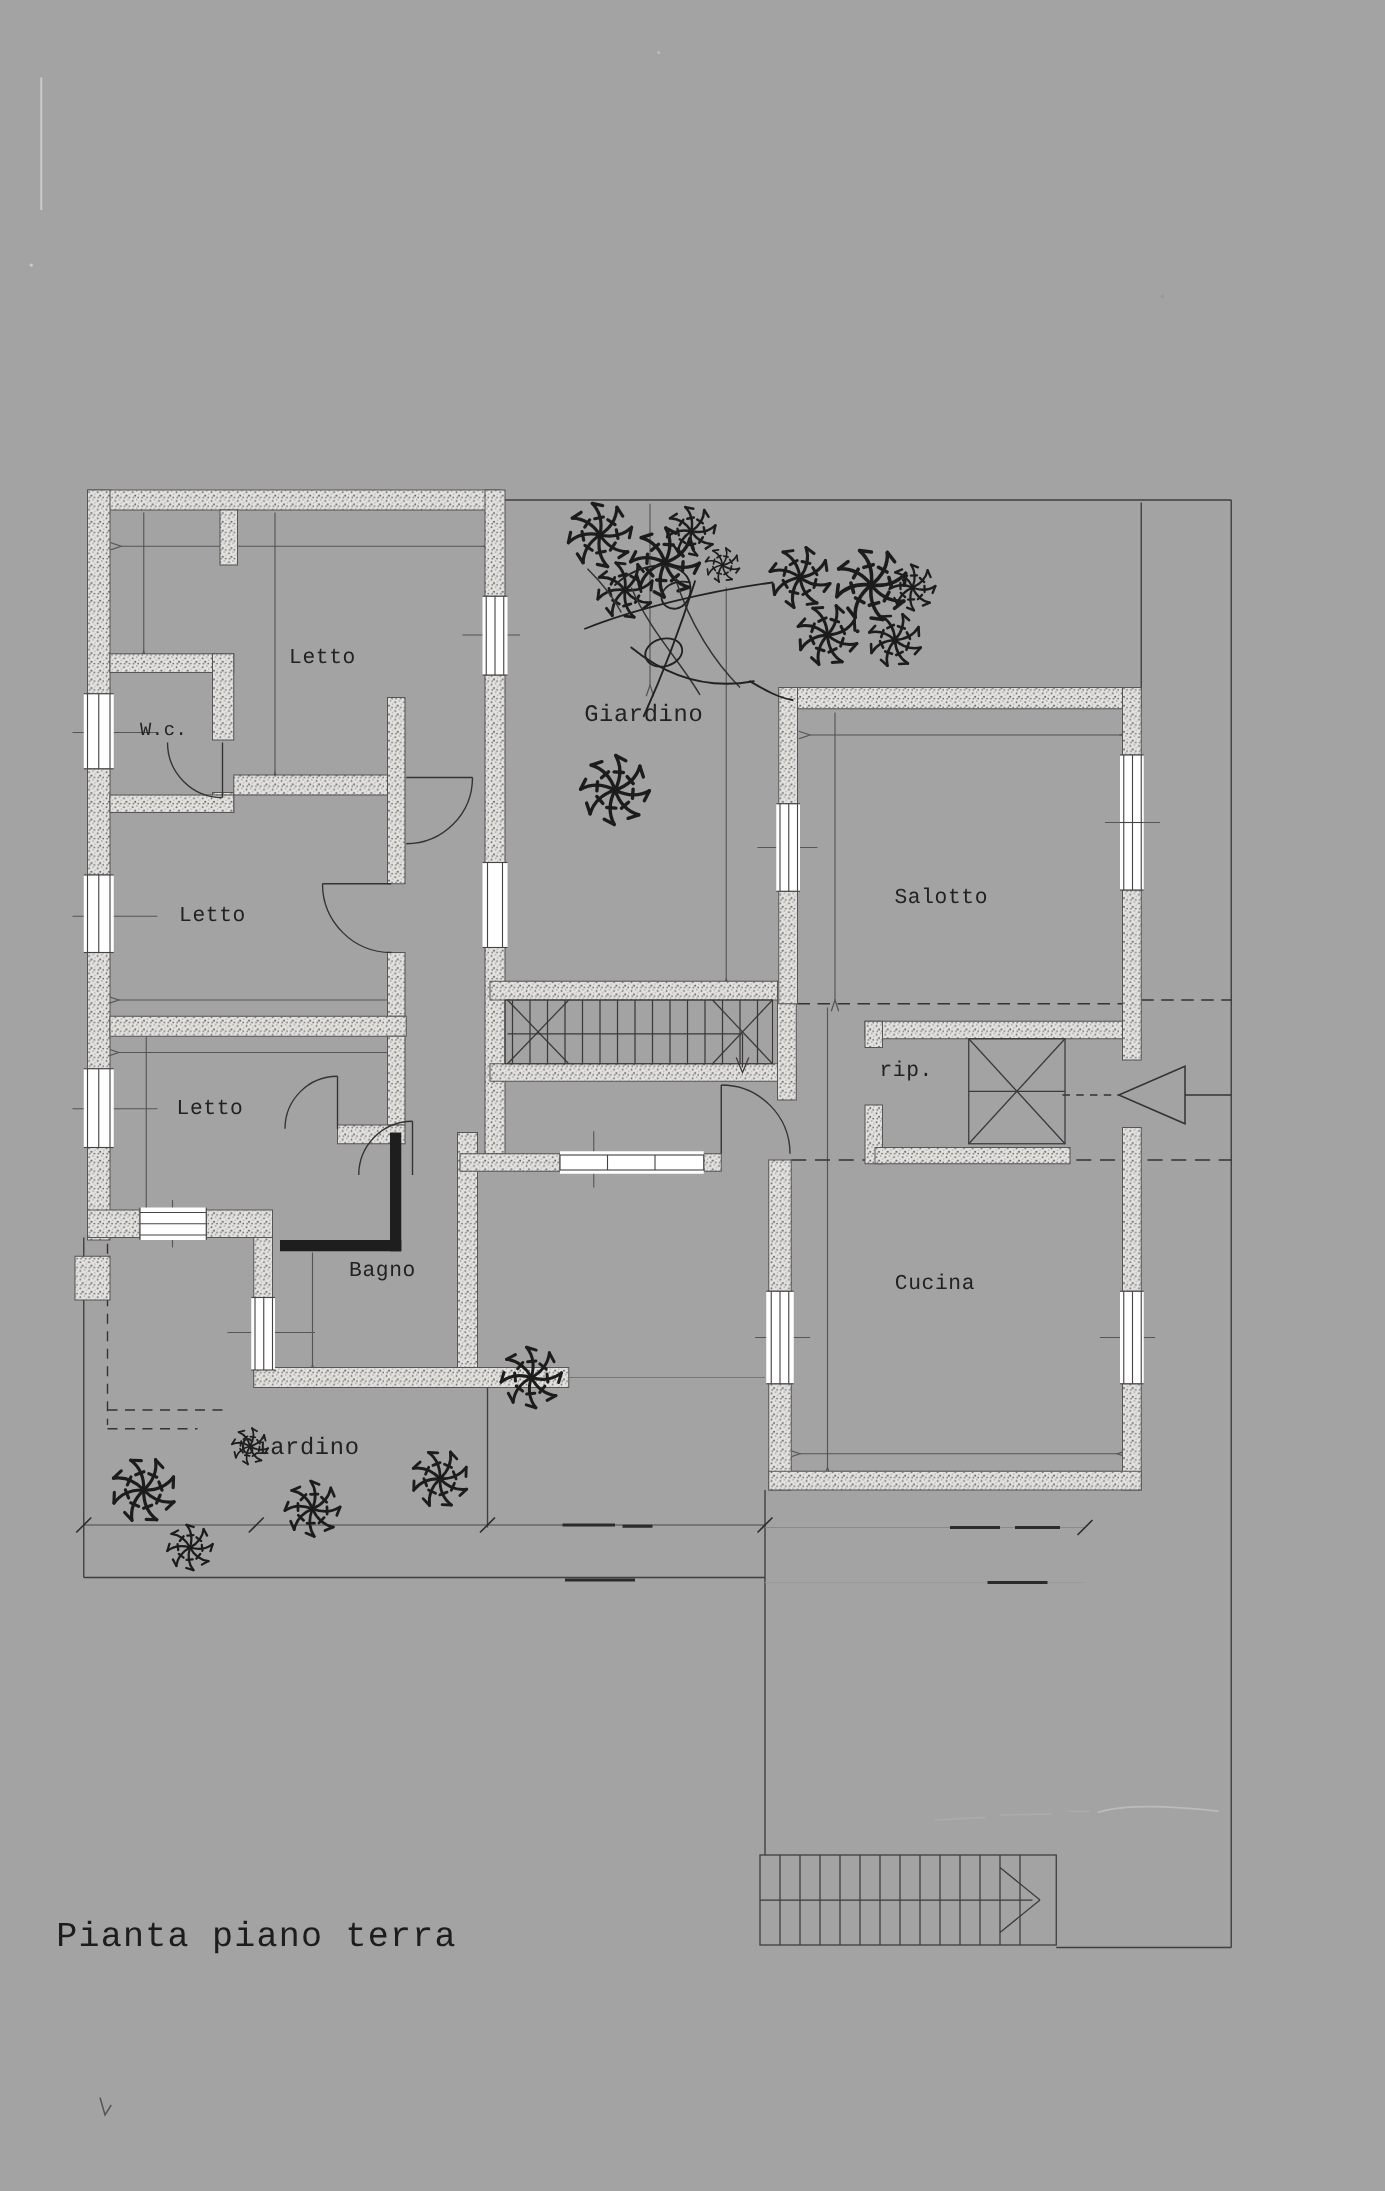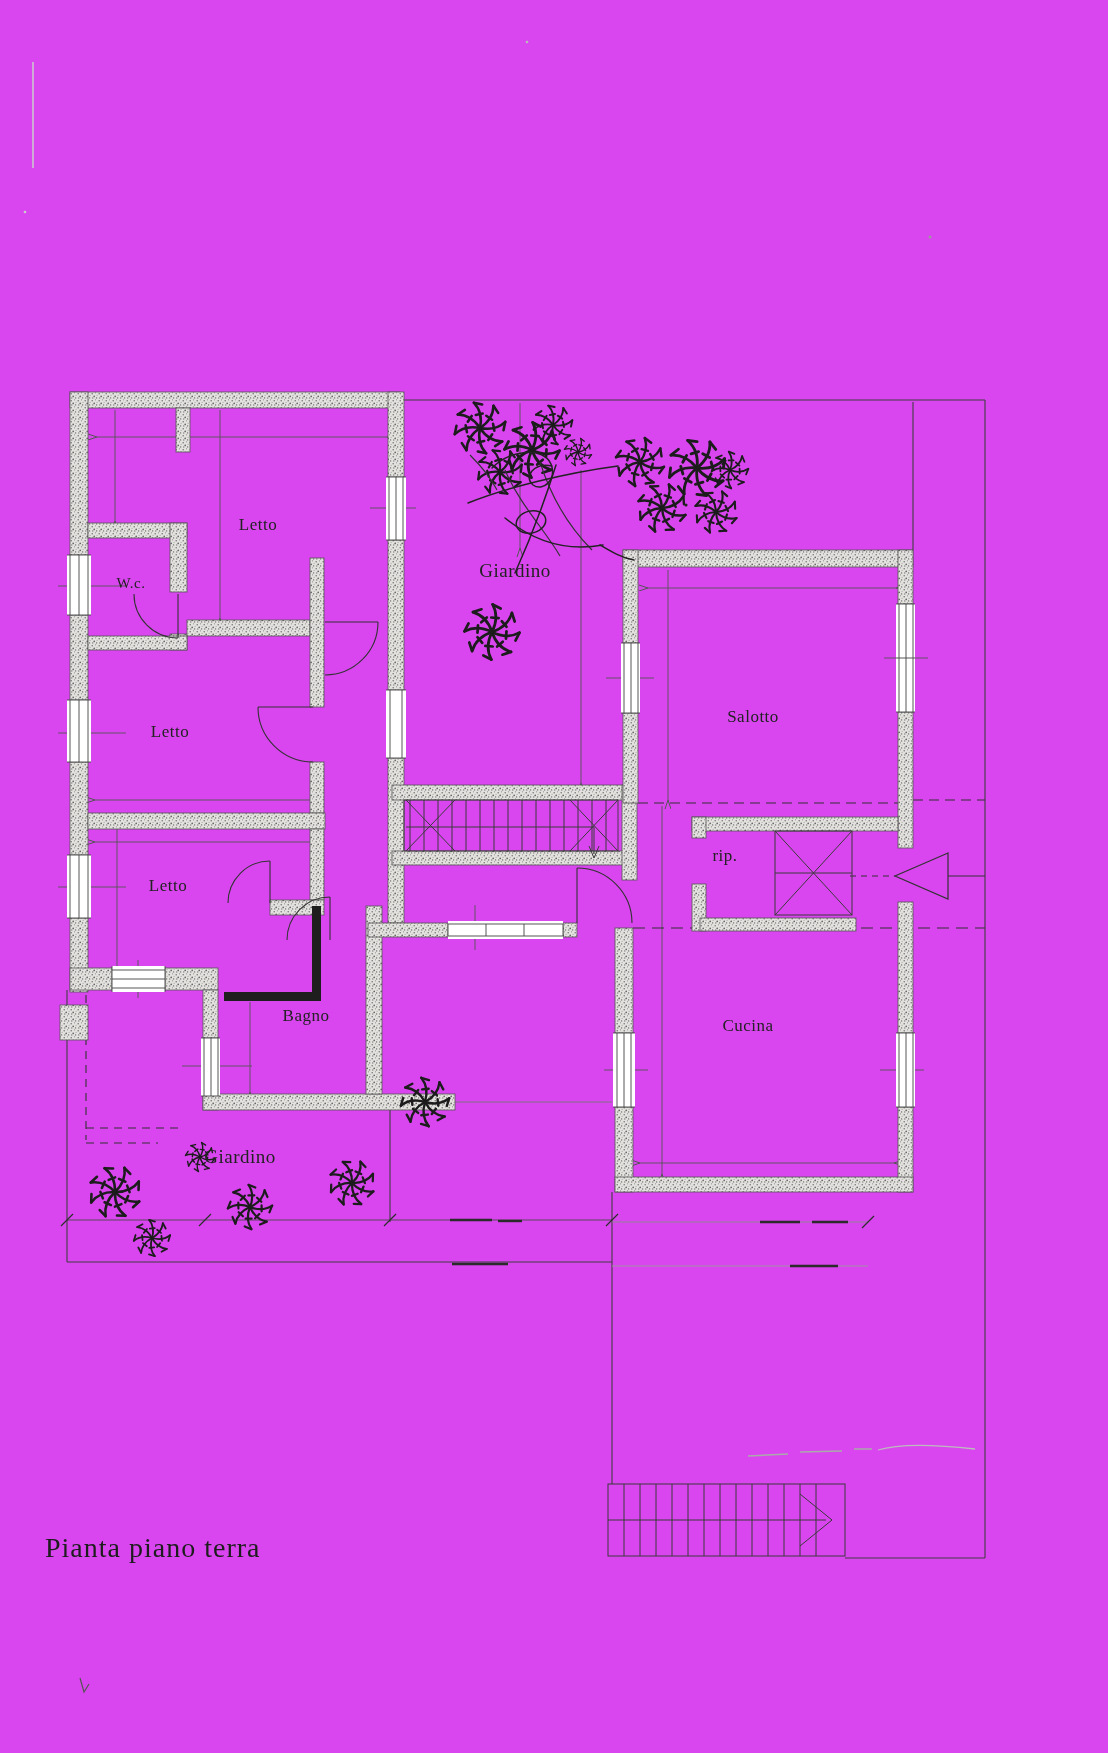--- a/index.html
+++ b/index.html
@@ -1,21 +1,21 @@
 <!DOCTYPE html>
 <html><head>
 <meta charset="utf-8">
 <style>
   html,body{margin:0;padding:0;background:#ffffff;}
   .page{
     position:relative;
     width:1108px;height:1753px;
-    background:#d946ef;
+    background:#a3a3a3;
     overflow:hidden;
-    font-family:Liberation Serif, serif;
+    font-family:Liberation Mono, monospace;
   }
   svg{display:block;}
   text{fill:#222222;}
   .room-label{font-size:17px;letter-spacing:0.5px;}
   .room-label-small{font-size:15px;letter-spacing:0.5px;}
   .plan-title{font-size:28px;letter-spacing:1px;fill:#1d1d1d;}
 </style>
 </head>
 <body>
 

